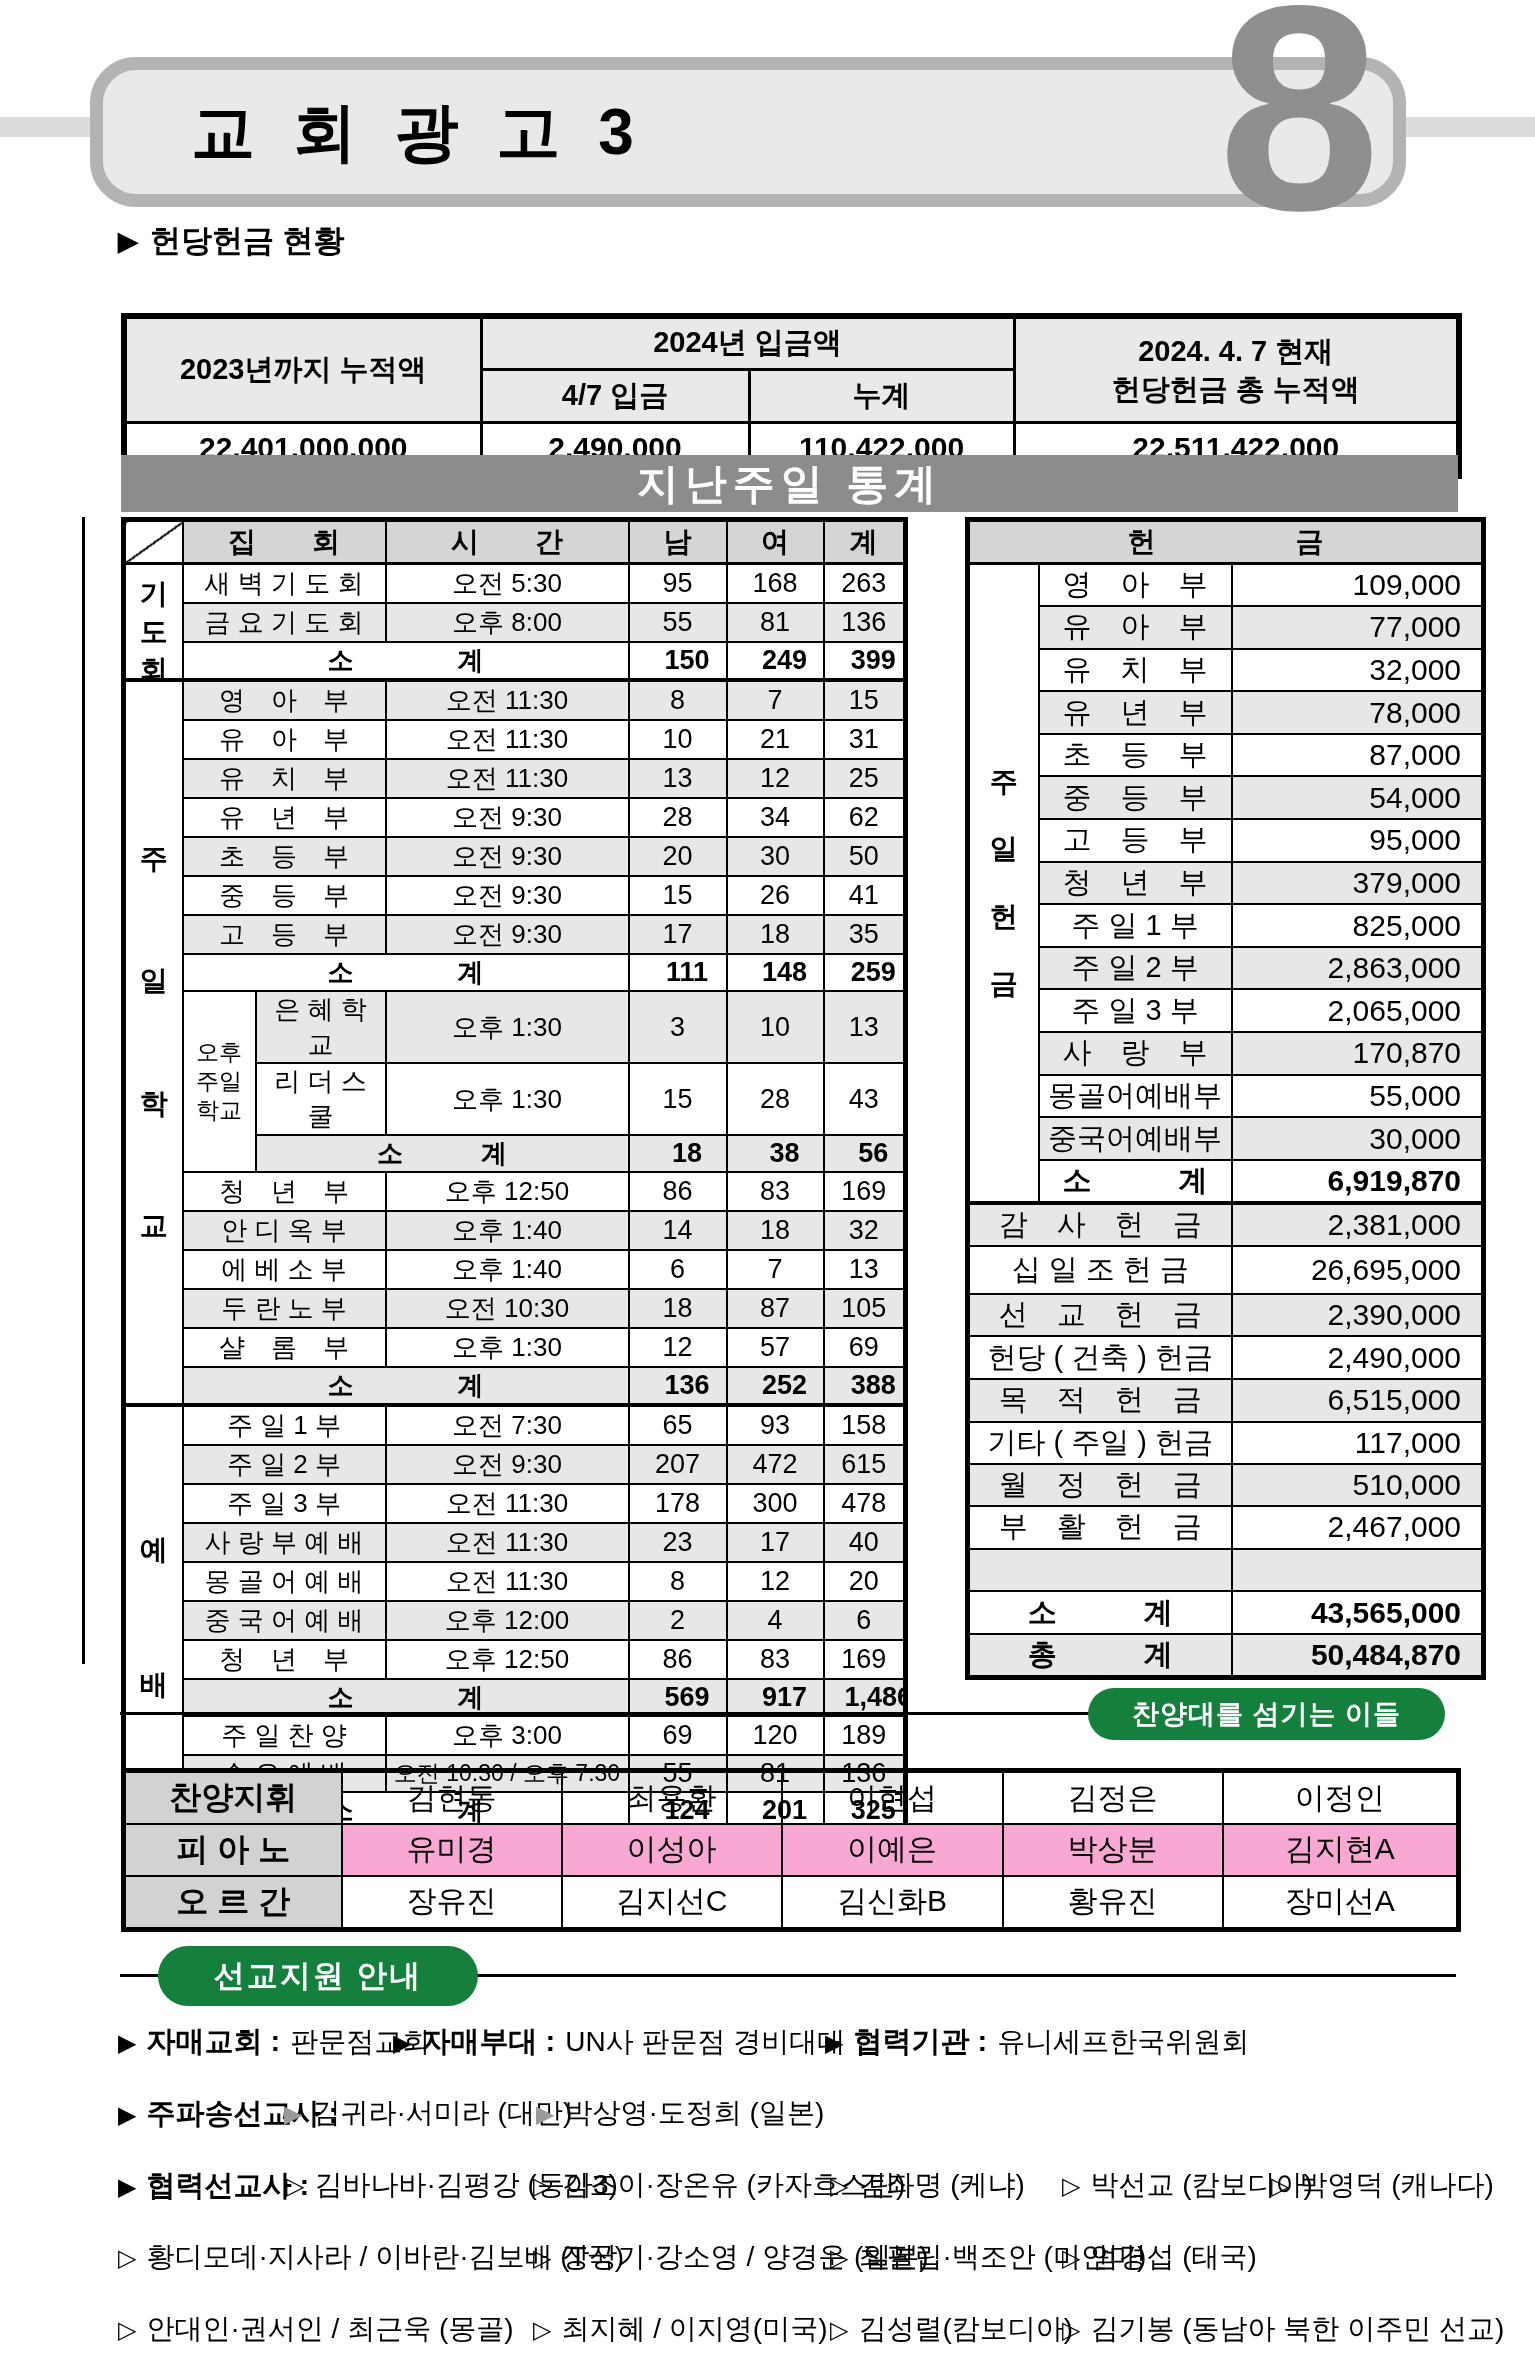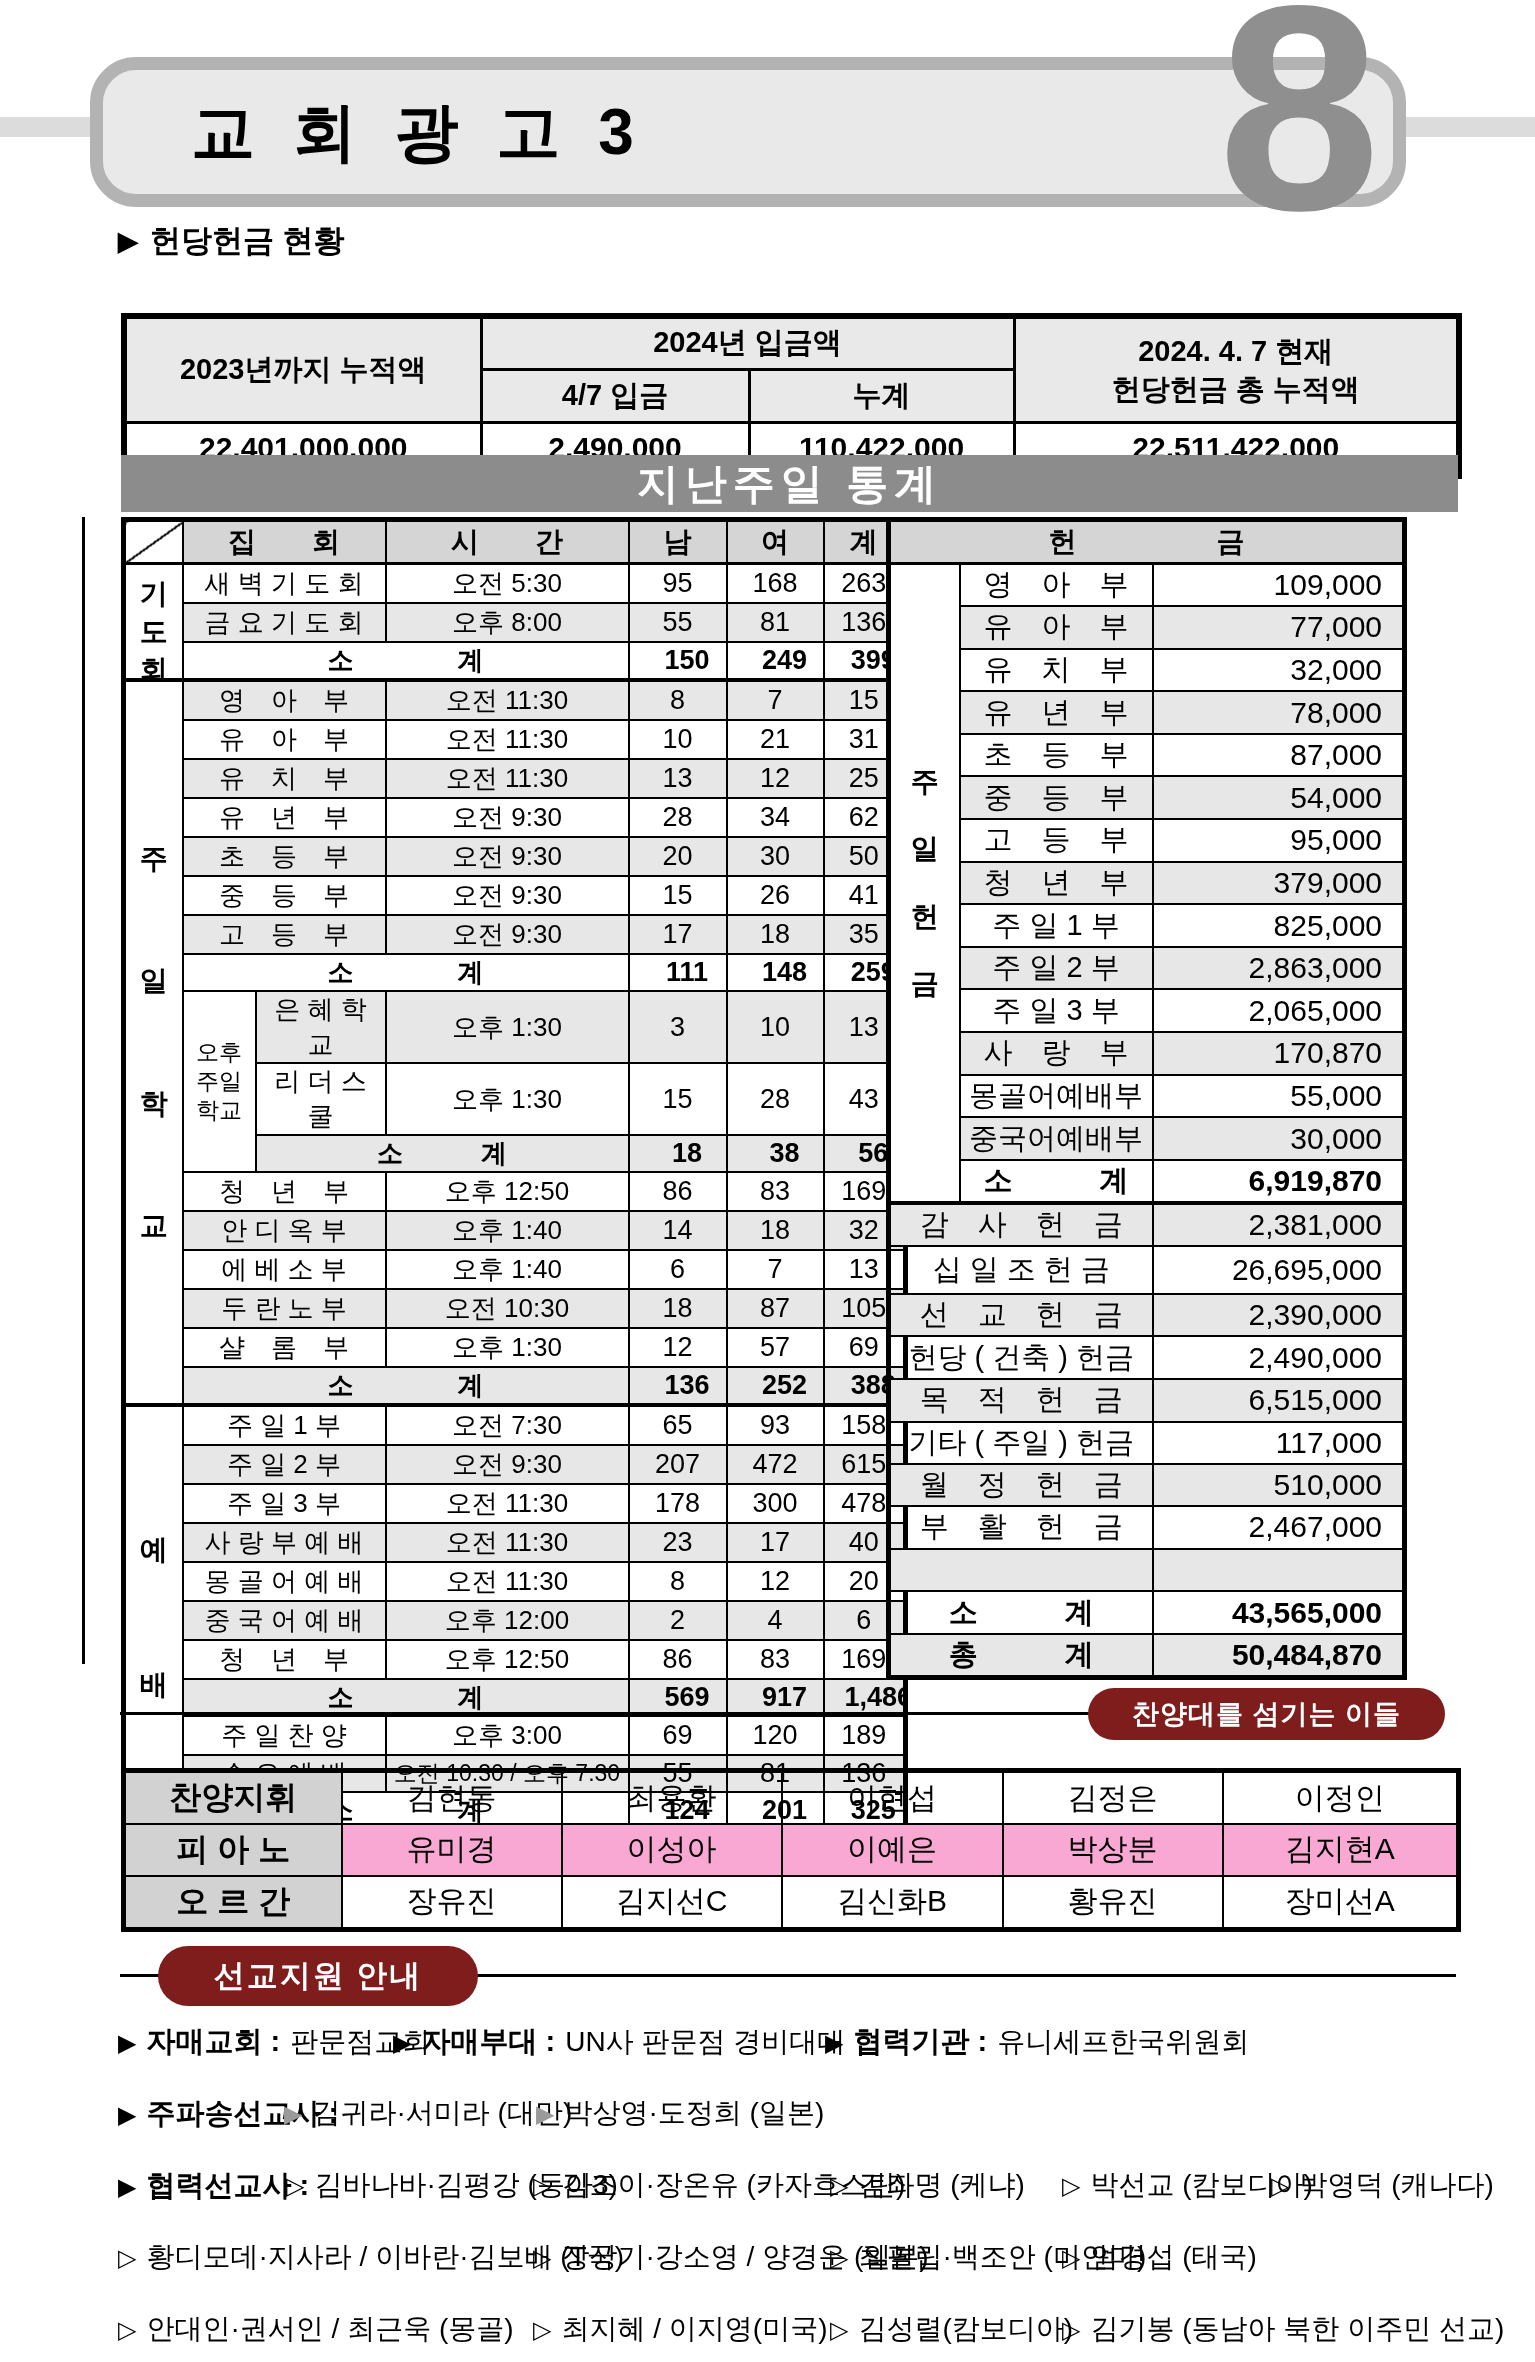--- a/index.html
+++ b/index.html
@@ -27,37 +27,37 @@
   .sumtbl .two{line-height:38px;}
 
   .banner{left:121px;top:455px;width:1337px;height:57px;background:#8c8c8c;color:#fff;
           display:flex;align-items:center;justify-content:center;font-size:42px;font-weight:bold;letter-spacing:6px;}
 
   .strayline{left:82px;top:517px;width:3px;height:1147px;background:#000;}
 
   
   .atbl{left:121px;top:517px;}
   .atbl table{width:782px;height:1148px;border:5px solid #000;font-size:26px;}
-  .otbl{left:886px;top:517px;}
+  .otbl{left:965px;top:517px;}
   .otbl table{width:516px;height:1148px;border:5px solid #000;font-size:29px;}
   .hdr{background:#d5d5d5;font-weight:bold;border-bottom:3px solid #000 !important;font-size:28px;}
   .diag{background:linear-gradient(to bottom right,#fff 48.5%,#000 48.5%,#000 51.5%,#fff 51.5%);}
   .shade{background:#e7e7e7;}
   .bold{font-weight:bold;padding-left:20px;}
   tr.sep td{border-top:4px solid #000;}
   .gcell{background:#fff;font-weight:bold;font-size:28px;}
   .gcell .stack{display:flex;flex-direction:column;justify-content:space-evenly;align-items:center;}
   .subcell{background:#fff;font-size:23px;line-height:29px;}
   .namec{padding:0 8px;}
   .num{font-size:27px;}
   .amt{text-align:right;padding-right:20px;font-size:30px;}
 
   
   .pline{background:#000;height:3px;}
-  .pill{background:#7f1d1d;color:#fff;border-radius:32px;display:flex;align-items:center;justify-content:center;
+  .pill{background:#15803d;color:#fff;border-radius:32px;display:flex;align-items:center;justify-content:center;
         font-weight:bold;z-index:2;}
   .choirpill{left:1088px;top:1688px;width:357px;height:52px;font-size:27px;letter-spacing:1px;}
   .missionpill{left:158px;top:1946px;width:320px;height:60px;font-size:31px;letter-spacing:2px;}
 
   
   .ctbl{left:121px;top:1768px;}
   .ctbl table{width:1335px;height:164px;border:5px solid #000;font-size:30px;}
   .ctbl td{border-width:2px;}
   .ctbl .chdr{background:#c9c9c9;font-weight:bold;border-bottom:3px solid #000;}
   .ctbl .clabel{background:#d2d2d2;font-weight:bold;font-size:32px;}

